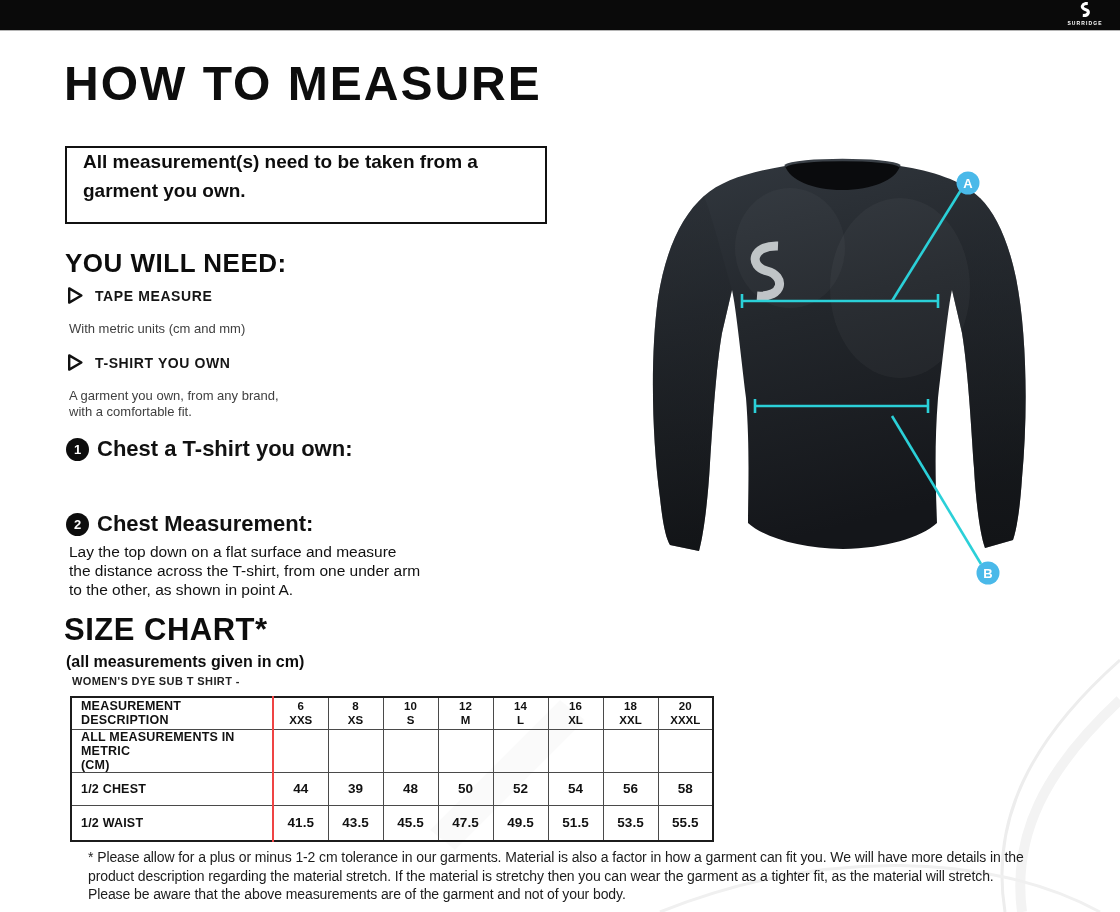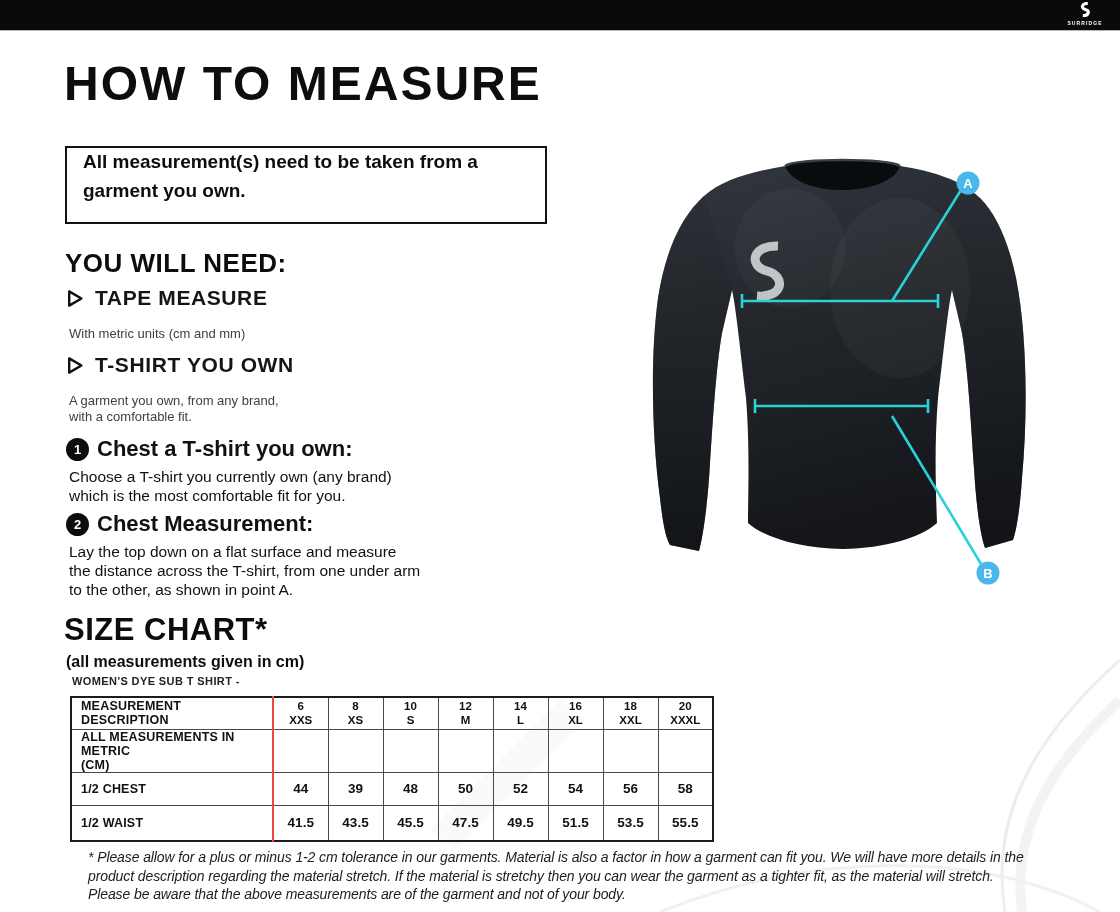--- a/index.html
+++ b/index.html
@@ -35,21 +35,21 @@
     position:absolute; left:65px; top:146px; width:482px; height:78px;
     border:2px solid #111; padding:0 16px;
     font-size:19px; font-weight:bold; line-height:1.5; color:#0d0d0d;
   }
   .need-heading {
     position:absolute; left:65px; top:248px;
     font-size:26px; font-weight:bold; letter-spacing:0.5px; color:#0d0d0d;
   }
   .need-item { position:absolute; left:67px; }
   .need-item .row { display:flex; align-items:center; gap:11px; }
-  .need-label { font-size:21px; font-weight:bold; letter-spacing:0.6px; color:#151515; }
+  .need-label { font-size:14px; font-weight:bold; letter-spacing:0.6px; color:#151515; }
   .need-desc { margin-left:2px; margin-top:16px; font-size:13px; line-height:1.25; color:#404040; }
   .item-tape { top:286px; }
   .item-shirt { top:353px; }
 
   .step { position:absolute; left:66px; }
   .step .row { display:flex; align-items:center; gap:8px; }
   .step-num {
     width:23px; height:23px; border-radius:50%; background:#0d0d0d;
     color:#fff; font-size:13px; font-weight:bold;
     display:flex; align-items:center; justify-content:center; flex:0 0 23px;
@@ -82,21 +82,21 @@
   .size-table .val { width:55px; text-align:center; font-size:13.5px; }
   .r-head { height:32px; }
   .r-metric { height:36px; }
   .r-chest { height:33px; }
   .r-waist { height:36px; }
   .sz span { display:block; }
 
   
   .footnote {
     position:absolute; left:88px; top:848px; width:990px;
-    font-size:14px; font-style:italic; line-height:1.33;
+    font-size:14px; line-height:1.33;
     letter-spacing:-0.1px; color:#1c1c1c;
   }
 
   
   .diagram { position:absolute; left:600px; top:118px; width:520px; height:520px; }
   .watermark { position:absolute; left:0; top:0; width:1120px; height:912px; pointer-events:none; }
 </style>
 </head>
 <body>
 
@@ -142,22 +142,20 @@
   </div>
   <div class="need-desc preline">A garment you own, from any brand,
 with a comfortable fit.</div>
 </div>
 
 <div class="step step-1">
   <div class="row">
     <div class="step-num">1</div>
     <div class="step-title">Chest a T-shirt you own:</div>
   </div>
-  <div class="step-body preline">Choose a T-shirt you currently own (any brand)
-which is the most comfortable fit for you.</div>
 </div>
 
 <div class="step step-2">
   <div class="row">
     <div class="step-num">2</div>
     <div class="step-title">Chest Measurement:</div>
   </div>
   <div class="step-body preline">Lay the top down on a flat surface and measure
 the distance across the T-shirt, from one under arm
 to the other, as shown in point A.</div>

